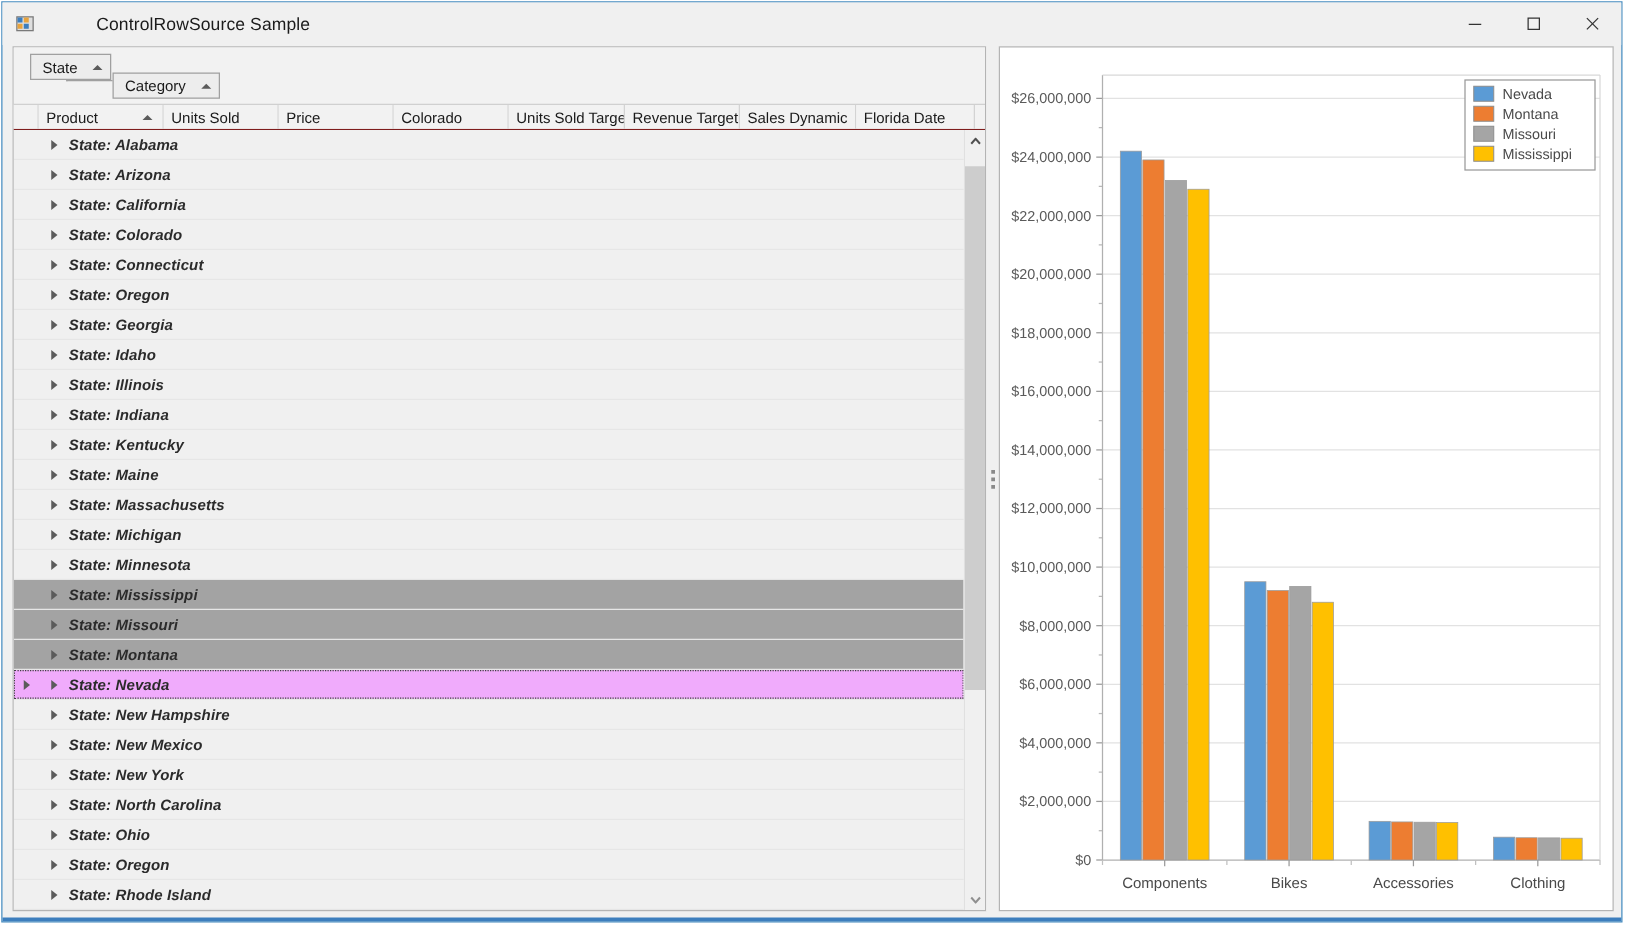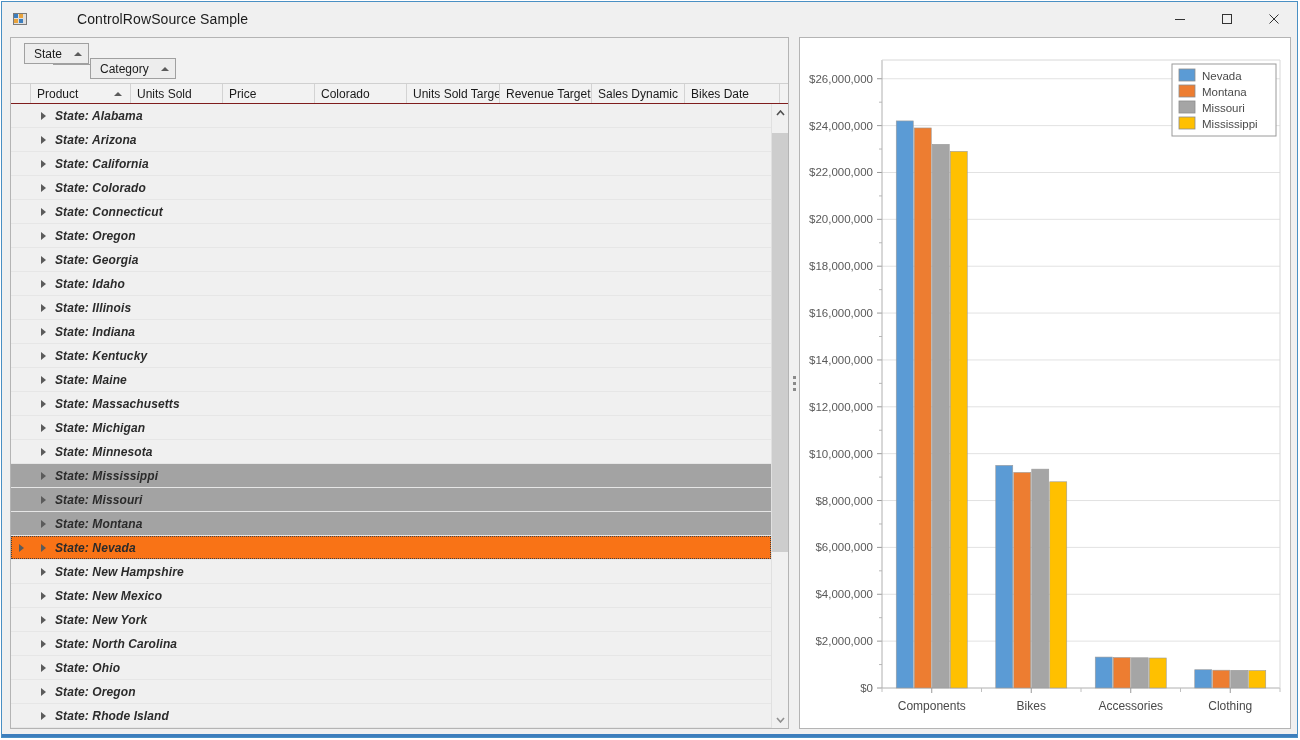--- a/index.html
+++ b/index.html
@@ -190,21 +190,21 @@
     height: 24px;
     display: flex;
     align-items: center;
     border-bottom: 1px solid #e6e6e6;
     box-sizing: border-box;
     background: #f0f0f0;
     position: relative;
     font-style: italic;
   }
   .row.selected { background: #a3a3a3; }
-  .row.focused { background: #f97316; }
+  .row.focused { background: #f0abfc; }
   .row.focused::after {
     content: "";
     position: absolute;
     left: 0; top: 0; right: 0; bottom: 0;
     border: 1px dotted #404040;
     pointer-events: none;
     box-sizing: border-box;
   }
   .row-ind {
     width: 20px;
@@ -376,21 +376,21 @@
         <div class="col" style="width:93px">
           <span>Units Sold Target</span>
         </div>
         <div class="col" style="width:92px">
           <span>Revenue Target</span>
         </div>
         <div class="col" style="width:93px">
           <span>Sales Dynamic</span>
         </div>
         <div class="col" style="width:95px">
-          <span>Bikes Date</span>
+          <span>Florida Date</span>
         </div>
         <div class="col-filler"></div>
       </div>
 
       <div class="rows-wrap">
         <div class="rows" id="rows-container">
             <div class="row">
               <div class="row-ind"></div>
               <div class="row-expand">
                 <span class="caret-right"></span>

